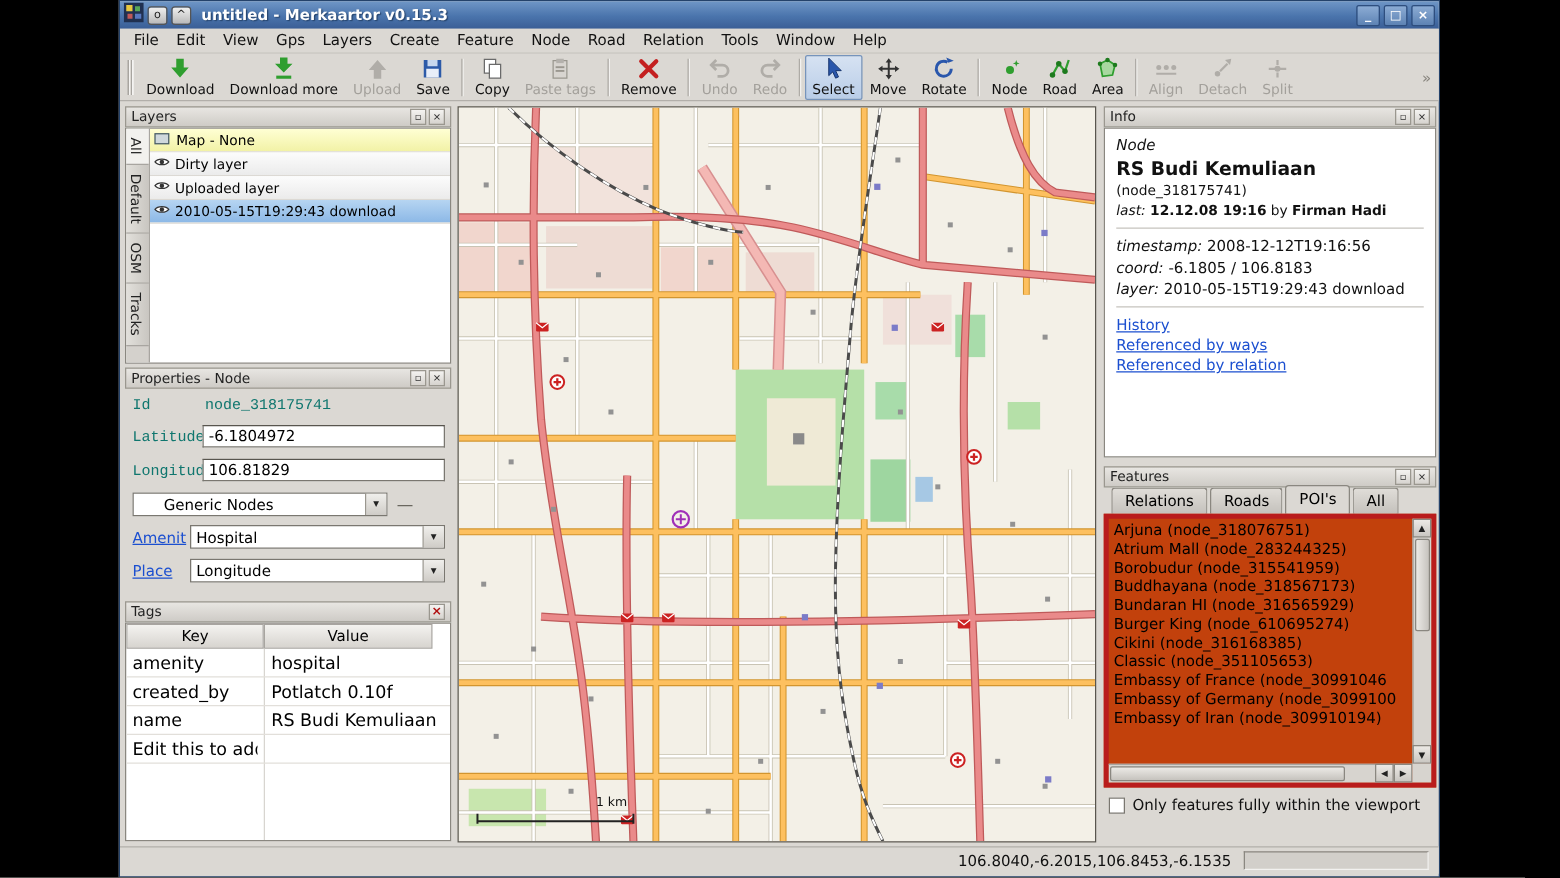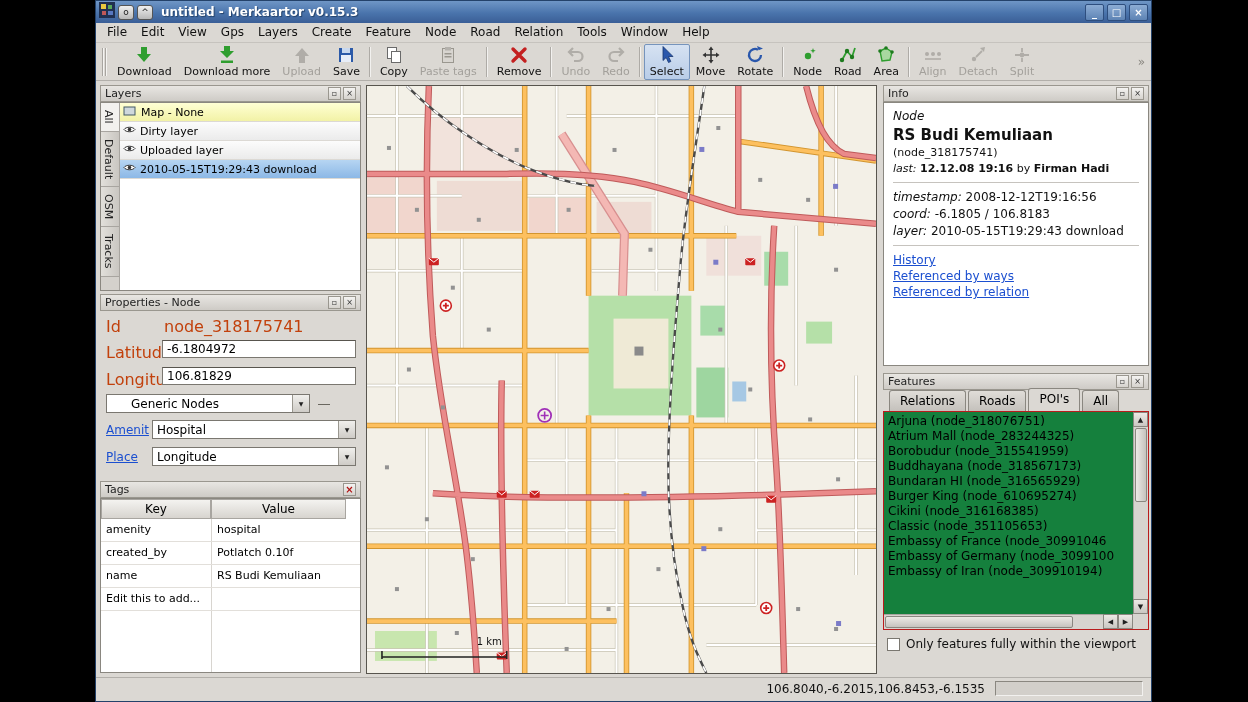--- a/index.html
+++ b/index.html
@@ -62,40 +62,40 @@
   .vtab.active { background: #f2f1ee; }
   .layer-list { flex: 1; display: flex; flex-direction: column; overflow: hidden; }
   .layer-row { height: 19px; display: flex; align-items: center; gap: 4px; padding: 0 3px;
     font-size: 11px; border-bottom: 1px solid #dcd9d4; background: linear-gradient(#fcfcfc,#ebebeb);
     white-space: nowrap; overflow: hidden; }
   .layer-row.map { background: linear-gradient(#ffffd4,#f2f2a6); }
   .layer-row.selected { background: linear-gradient(#b6d5f2,#8cb8e6); }
 
   
   .props-body { position: absolute; left: 4px; top: 310px; width: 261px; height: 168px; }
-  .plabel { position: absolute; font-size: 16px; color: #c2410c; }
+  .plabel { position: absolute; font-size: 12px; color: #0f766e; font-family: Liberation Mono, monospace; }
   .plink { position: absolute; font-size: 12px; color: #1b4fd0; text-decoration: underline; }
   .inputf { position: absolute; background: #fff; border: 1px solid #7a7770; border-top-color: #58554e;
     font-size: 12px; padding: 1px 4px; font-family: inherit; height: 18px; }
   .comboc { position: absolute; display: flex; align-items: stretch; background: #fff;
     border: 1px solid #7a7770; height: 19px; font-size: 12px; }
   .comboc .txt { padding: 2px 4px 0; flex: 1; white-space: nowrap; overflow: hidden; }
   .comboc .btn { width: 17px; background: linear-gradient(#f0efec,#cfccc7);
     border-left: 1px solid #9a978f; display: flex; align-items: center; justify-content: center;
     font-size: 6px; color: #222; }
   .combo-dash { position: absolute; border-top: 1px solid #6a675f; width: 12px; }
 
   
   .tags-body { position: absolute; left: 4px; top: 497px; width: 261px; height: 175px;
     background: #fff; border: 1px solid #8a8780; overflow: hidden; }
   .tag-hcell { position: absolute; top: 0; height: 20px; background: linear-gradient(#f4f3f0,#d7d4cf);
     border: 1px solid #a8a5a0; font-size: 12px; display: flex; align-items: center; justify-content: center; }
   .tag-colline { position: absolute; left: 110px; top: 20px; bottom: 0; width: 1px; background: #d8d5d0; }
   .tag-row { position: absolute; left: 0; width: 100%; height: 23px; border-bottom: 1px solid #e2dfda;
-    font-size: 11px; }
+    font-size: 14px; }
   .tag-row .k { position: absolute; left: 5px; top: 4px; width: 100px; white-space: nowrap; overflow: hidden; }
   .tag-row .v { position: absolute; left: 116px; top: 4px; right: 2px; white-space: nowrap; overflow: hidden; }
 
   
   .map-area { position: absolute; left: 270px; top: 84px; width: 511px; height: 589px;
     border: 1px solid #58554e; background: #f3f0e7; overflow: hidden; }
 
   
   .info-body { position: absolute; left: 787px; top: 101px; width: 266px; height: 264px;
     background: #fff; border: 1px solid #8a8780; padding: 6px 9px; font-size: 12px;
@@ -112,21 +112,21 @@
   .i-links { margin-top: 0; }
   .i-links a { display: block; color: #1b4fd0; text-decoration: underline; margin: 2px 0; }
 
   
   .feat-tabs { position: absolute; left: 787px; top: 389px; width: 266px; height: 21px;
     display: flex; align-items: flex-end; padding-left: 6px; gap: 2px; }
   .ftab { padding: 3px 10px; font-size: 12px; background: linear-gradient(#e0ddd8,#c4c1bc);
     border: 1px solid #8a8780; border-bottom: none; border-radius: 3px 3px 0 0; }
   .ftab.active { background: #dbd8d3; padding-bottom: 5px; }
   .feat-list { position: absolute; left: 787px; top: 410px; width: 266px; height: 219px;
-    background: #15803d; border: 1px solid #b91c1c; }
+    background: #c2410c; border: 4px solid #b91c1c; }
   .fl-items { position: absolute; left: 2px; top: 2px; right: 16px; bottom: 16px;
     overflow: hidden; list-style: none; }
   .fl-items li { font-size: 12px; line-height: 15px; white-space: nowrap; padding-left: 2px; }
   .vscroll { position: absolute; right: 0; top: 0; bottom: 15px; width: 15px;
     background: #d7d4cf; border-left: 1px solid #a8a5a0; }
   .hscroll { position: absolute; left: 0; right: 15px; bottom: 0; height: 15px;
     background: #d7d4cf; border-top: 1px solid #a8a5a0; }
   .sarrow { position: absolute; width: 15px; height: 15px; font-size: 7px; text-align: center;
     line-height: 14px; color: #222; background: linear-gradient(#ece9e5,#cac7c2); border: 1px solid #8a8780; }
   .vthumb { position: absolute; left: 1px; right: 1px; top: 16px; height: 74px;

